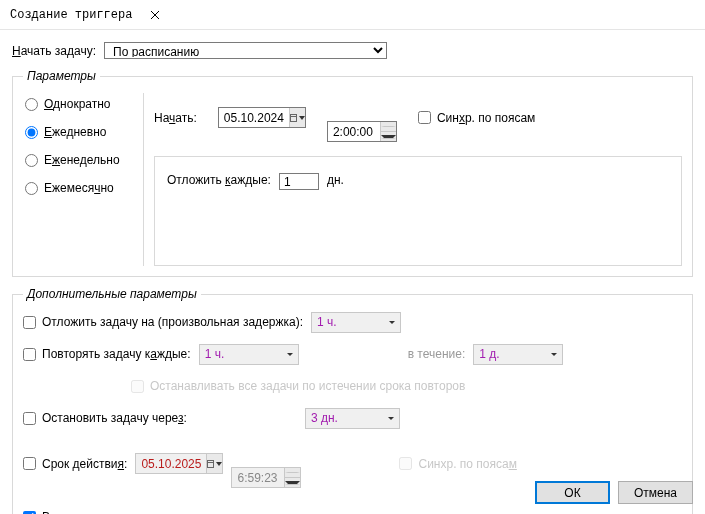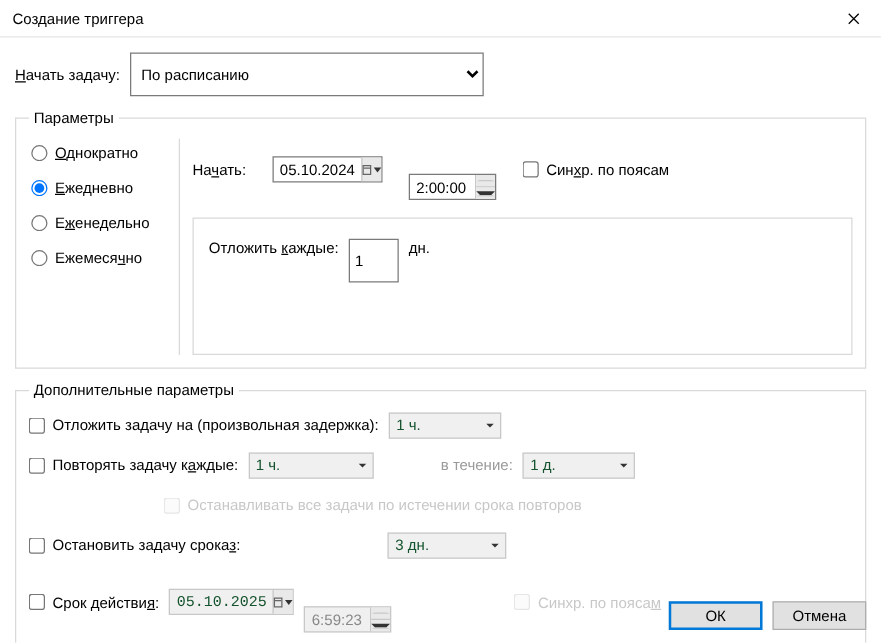--- a/index.html
+++ b/index.html
@@ -9,24 +9,25 @@
     font-size: 12px;
     background: #fff;
     color: #000;
     width: 705px;
     height: 514px;
     overflow: hidden;
   }
   .titlebar {
     display: flex;
     align-items: center;
-    justify-content: space-between;
+    justify-content: flex-start;
     height: 30px;
     padding: 0 0 0 10px;
     border-bottom: 1px solid #e5e5e5;
+    font-family: Liberation Mono, monospace;
   }
   .titlebar .title { font-size: 12px; }
   .close-btn {
     width: 45px;
     height: 30px;
     display: flex;
     align-items: center;
     justify-content: center;
     cursor: default;
   }
@@ -34,32 +35,32 @@
   .content { padding: 12px 12px 0 12px; }
   .row-begin {
     display: flex;
     align-items: center;
     gap: 8px;
     margin-bottom: 10px;
   }
   .u { text-decoration: underline; }
   select, input[type=text] {
     font: inherit;
-    height: 35px;
+    height: 17px;
     padding: 1px 4px;
     border: 1px solid #7a7a7a;
     background: #fff;
   }
   select.wide { width: 283px; }
   fieldset {
     border: 1px solid #d9d9d9;
     margin: 0 0 10px 0;
     padding: 10px 10px 10px 10px;
   }
-  legend { padding: 0 4px; }
+  legend { padding: 0 4px; font-style: italic; }
   .params-body {
     display: flex;
     gap: 10px;
   }
   .radio-col {
     display: flex;
     flex-direction: column;
     gap: 14px;
     padding: 4px 6px 4px 2px;
     min-width: 110px;
@@ -82,21 +83,21 @@
     gap: 21px;
     margin-bottom: 14px;
   }
   .date-field {
     display: flex;
     align-items: center;
     border: 1px solid #7a7a7a;
     height: 21px;
     background: #fff;
   }
-  .date-field.disabled { background: #f0f0f0; color: #14532d; border-color: #c8c8c8; font-family: Liberation Mono, monospace; }
+  .date-field.disabled { background: #f0f0f0; color: #b91c1c; border-color: #c8c8c8; }
   .date-field .val { padding: 0 5px; min-width: 62px; }
   .date-drop {
     width: 16px;
     height: 19px;
     border-left: 1px solid #c8c8c8;
     display: flex;
     align-items: center;
     justify-content: center;
     background: #e9e9e9;
   }
@@ -184,21 +185,21 @@
   .combo {
     display: flex;
     align-items: center;
     border: 1px solid #7a7a7a;
     height: 21px;
     background: #fff;
     min-width: 90px;
     justify-content: space-between;
     padding-left: 5px;
   }
-  .combo.disabled { background: #f0f0f0; color: #14532d; border-color: #c8c8c8; }
+  .combo.disabled { background: #f0f0f0; color: #a21caf; border-color: #c8c8c8; }
   .combo .drop {
     width: 16px; height: 19px;
     display: flex; align-items: center; justify-content: center;
   }
   .disabled-text { color: #9a9a9a; }
   .indent { margin-left: 60px; padding-left: 48px; }
   .footer {
     position: absolute;
     bottom: 10px;
     right: 12px;
@@ -314,40 +315,40 @@
       <label class="check-item">
         <input type="checkbox" style="">
         <span><span>Повторять задачу к</span><span class="u">а</span><span>ждые:</span></span>
       </label>
       <div class="combo disabled" style="min-width:100px">
         <span>1 ч.</span>
         <div class="drop">
             <div class="tri-down"></div>
           </div>
       </div>
-      <span class="disabled-text" style="margin-left:46px">в течение:</span>
+      <span class="disabled-text" style="margin-left:101px">в течение:</span>
       <div class="combo disabled">
         <span>1 д.</span>
         <div class="drop">
             <div class="tri-down"></div>
           </div>
       </div>
     </div>
 
     <div class="adv-row indent">
       <label class="check-item chk-disabled">
         <input type="checkbox" disabled="" style="">
         <span class="disabled-text">Останавливать все задачи по истечении срока повторов</span>
       </label>
     </div>
 
     <div class="adv-row">
       <label class="check-item">
         <input type="checkbox" style="">
-        <span><span>Остановить задачу срока</span><span class="u">з</span><span>:</span></span>
+        <span><span>Остановить задачу чере</span><span class="u">з</span><span>:</span></span>
       </label>
       <div class="combo disabled" style="margin-left:110px;min-width:95px">
         <span>3 дн.</span>
         <div class="drop">
             <div class="tri-down"></div>
           </div>
       </div>
     </div>
 
     <div class="adv-row">

